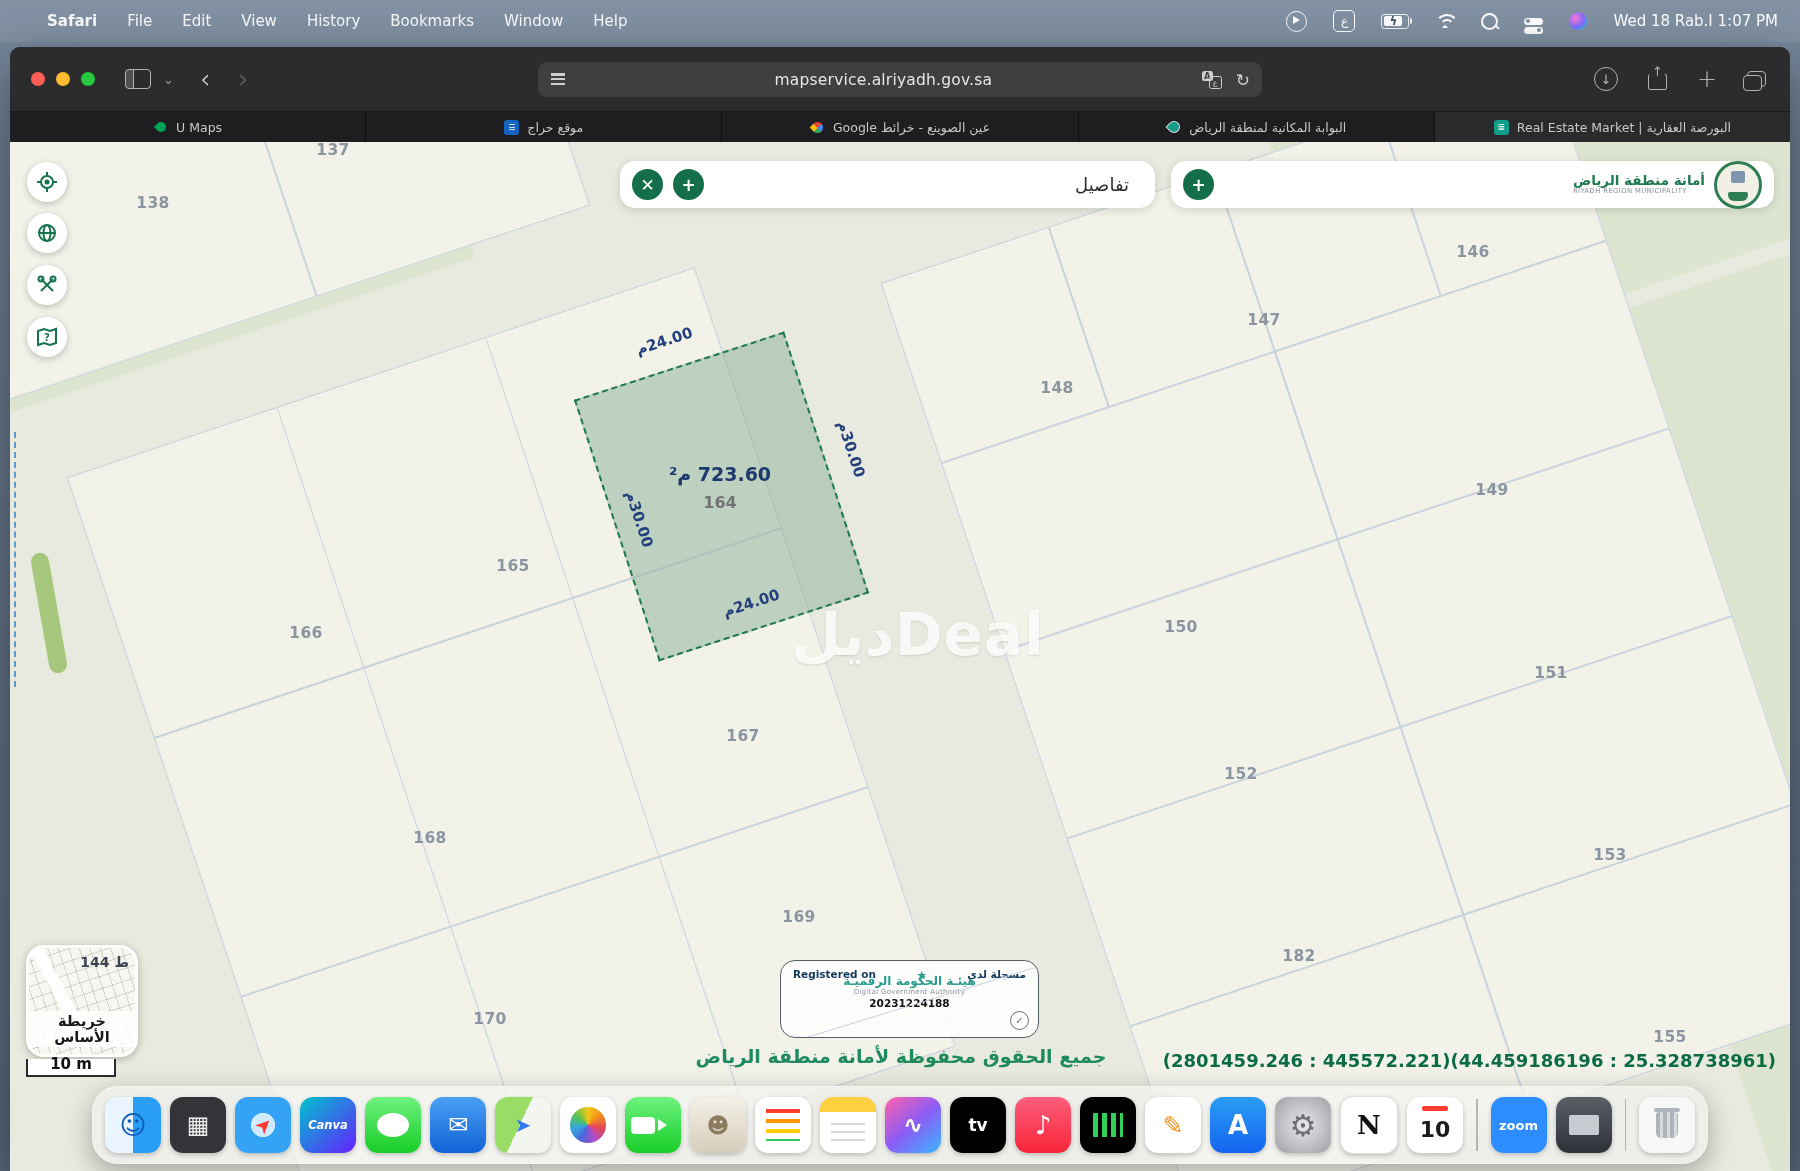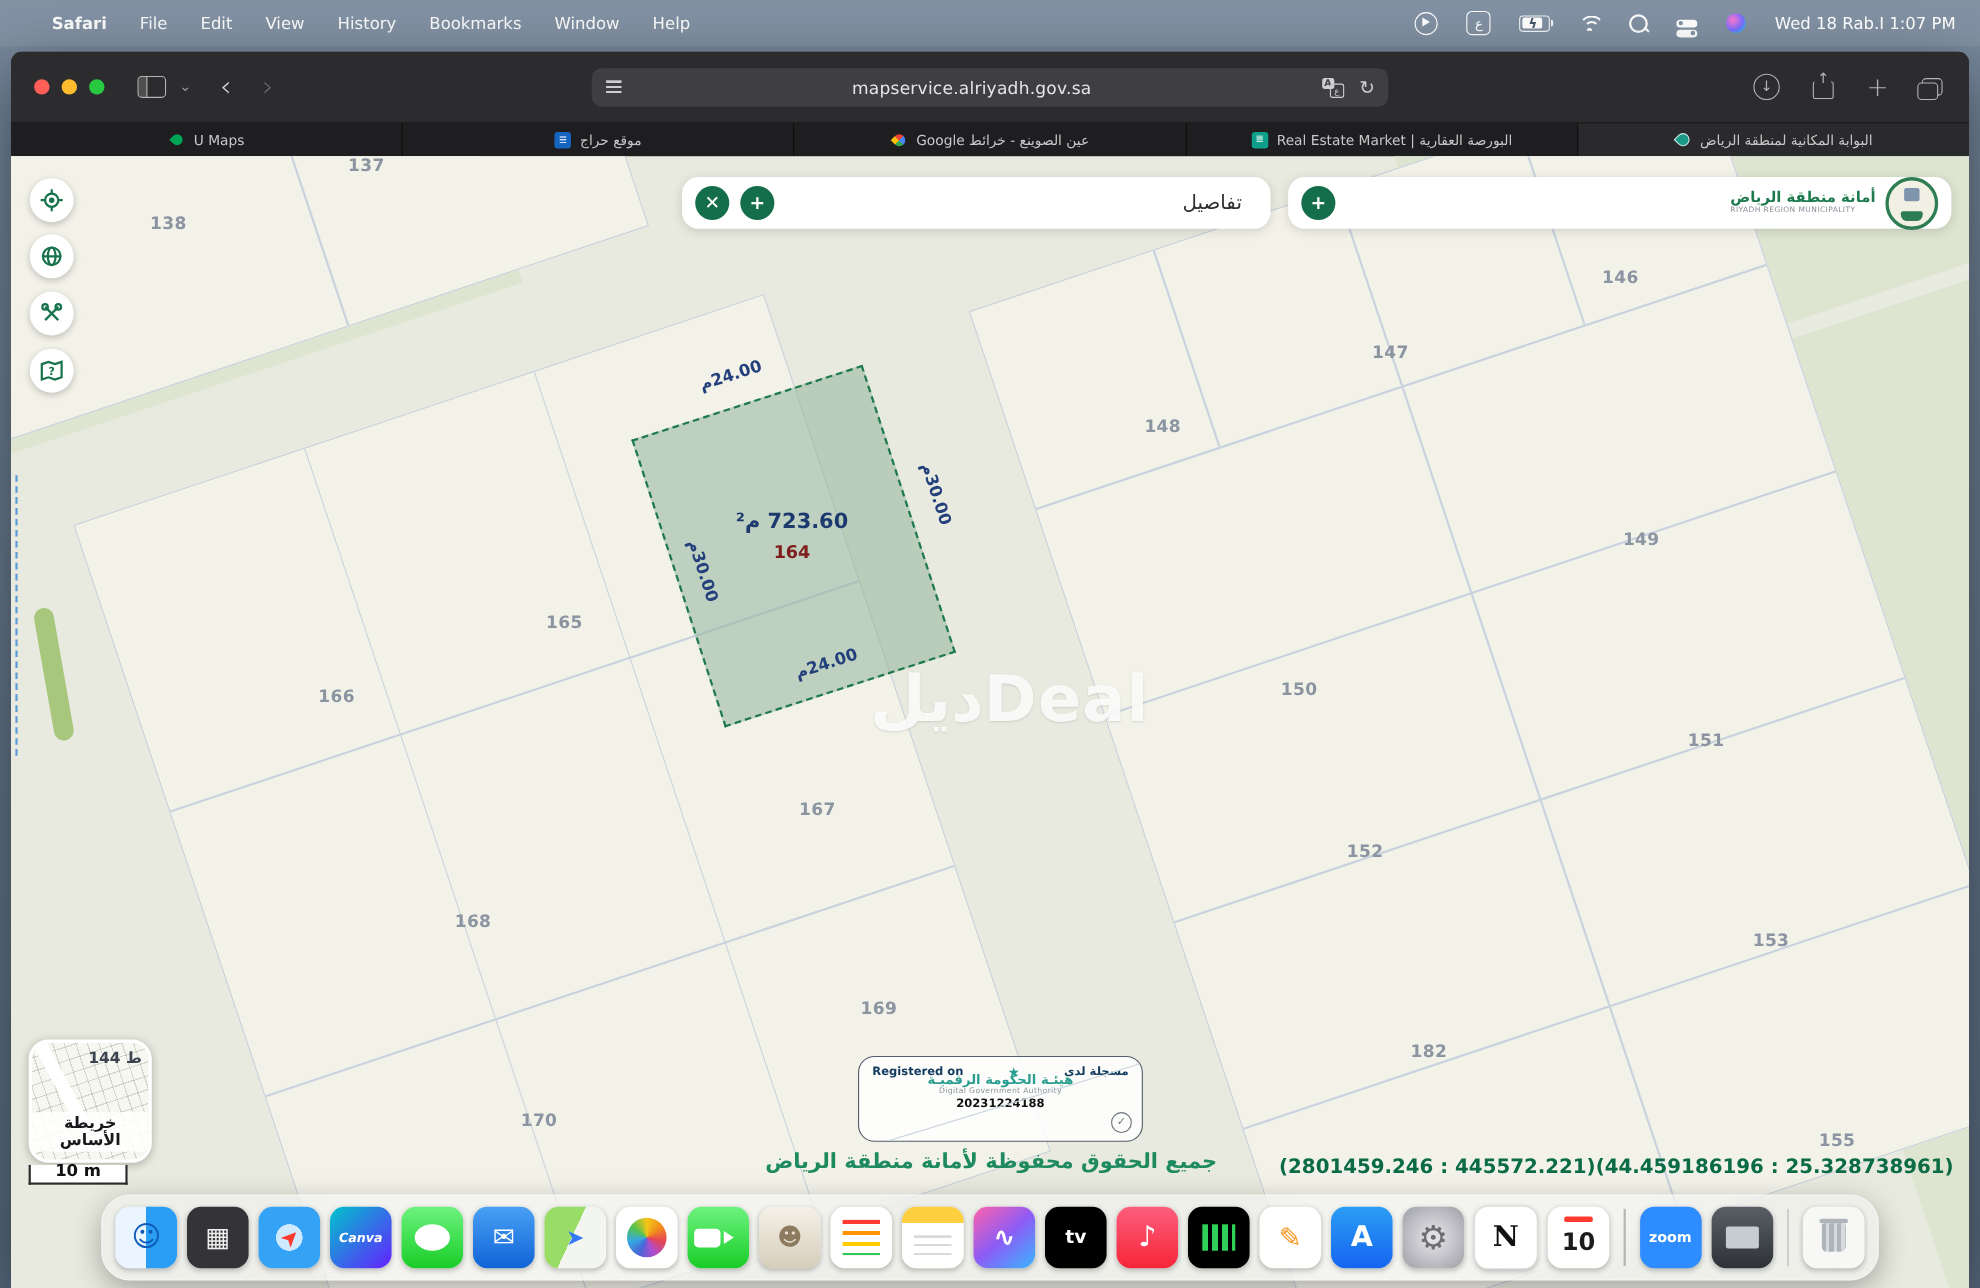--- a/index.html
+++ b/index.html
@@ -86,21 +86,21 @@
   .green{background:#dde5d1;}
   .block{background:#f2f2e9;border:1.5px solid #c6d0dc;}
   .vl{position:absolute;top:0;bottom:0;width:1.5px;background:#c9d3de;}
   .hl{position:absolute;left:0;right:0;height:1.5px;background:#c9d3de;}
   .parcel-num{position:absolute;transform:translate(-50%,-50%);color:#8b94a1;font-size:15.5px;font-weight:600;letter-spacing:.3px;}
   .greenstrip{position:absolute;background:#a6c77c;border-radius:9px;transform:rotate(-10deg);}
   .bluedash{position:absolute;border-left:2.5px dashed #5b9bd5;}
   .hilite{position:absolute;background:rgba(148,180,156,.55);border:2.5px dashed #1e7a4b;transform:rotate(-18deg);}
   .dim{position:absolute;color:#24407c;font-size:15px;font-weight:bold;white-space:nowrap;}
   .area-lbl{position:absolute;transform:translate(-50%,-50%);color:#1d3a6e;font-size:19px;font-weight:bold;white-space:nowrap;}
-  .hl-num{position:absolute;transform:translate(-50%,-50%);color:#7f1d1d;font-size:16px;font-weight:bold;}
+  .hl-num{position:absolute;transform:translate(-50%,-50%);color:#737373;font-size:16px;font-weight:bold;}
   .watermark{position:absolute;transform:translate(-50%,-50%);direction:ltr;font-size:58px;font-weight:600;
     color:rgba(255,255,255,.85);text-shadow:0 1px 2px rgba(120,130,120,.25);letter-spacing:1px;white-space:nowrap;}
   .watermark .wm-ar{font-weight:bold;}
   
   .obar{position:absolute;height:47px;background:#fff;border-radius:15px;box-shadow:0 2px 10px rgba(0,0,0,.14);
     display:flex;align-items:center;padding:0 12px;box-sizing:border-box;}
   .gbtn{width:31px;height:31px;border-radius:50%;background:#156e4b;color:#fff;display:flex;align-items:center;justify-content:center;
     font-size:17px;font-weight:bold;margin-right:10px;flex:0 0 auto;}
   .details-lbl{margin-left:auto;margin-right:14px;font-size:18px;color:#2e2e2e;font-weight:500;}
   .muni{margin-left:auto;display:flex;align-items:center;gap:9px;}
@@ -258,26 +258,26 @@
       </div>
       <div class="tab">
         <span class="fav fav-haraj"></span>
         <span dir="rtl">موقع حراج</span>
       </div>
       <div class="tab">
         <span class="fav fav-gmaps"></span>
         <span dir="rtl">عين الصوينع - خرائط Google</span>
       </div>
       <div class="tab">
+        <span class="fav fav-portal"></span>
+        <span dir="rtl">البوابة المكانية لمنطقة الرياض</span>
+      </div>
+      <div class="tab">
         <span class="fav fav-market"></span>
         <span dir="rtl">البورصة العقارية | Real Estate Market</span>
-      </div>
-      <div class="tab">
-        <span class="fav fav-portal"></span>
-        <span dir="rtl">البوابة المكانية لمنطقة الرياض</span>
       </div>
     </div>
 
   <div class="map">
 
     <div class="rot green" style="left:-180px;top:-40px;width:620px;height:260px;"></div>
     <div class="rot green" style="left:1280px;top:-120px;width:700px;height:260px;"></div>
     <div class="rot green" style="left:1620px;top:120px;width:420px;height:900px;"></div>
 
     <div class="rot block" style="left:-87px;top:-90px;width:640px;height:260px;">

